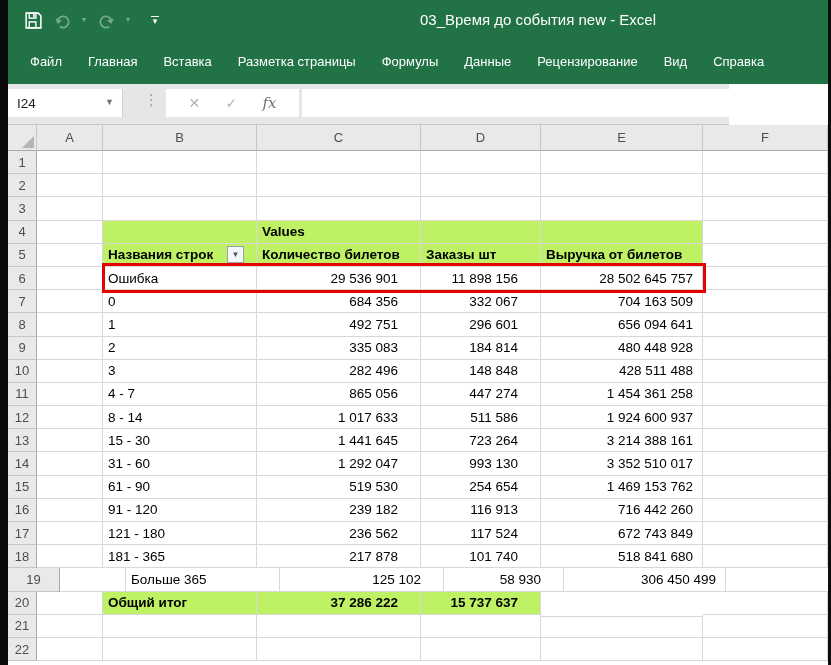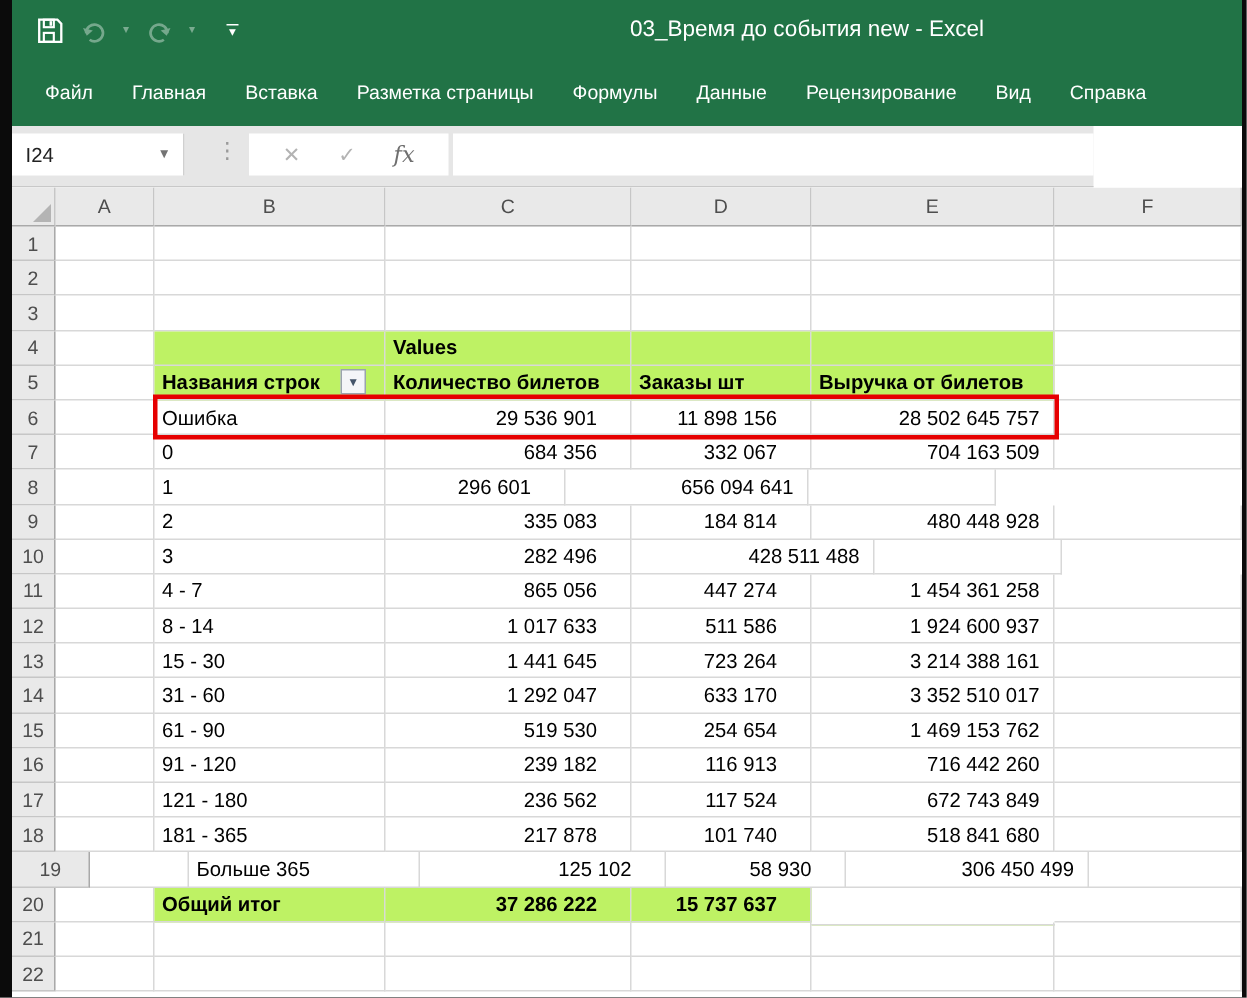--- a/index.html
+++ b/index.html
@@ -244,38 +244,40 @@
         <div class="cell col-B lbl" style="width: 154px;">0</div>
         <div class="cell col-C num" style="width: 164px;">684 356</div>
         <div class="cell col-D num" style="width: 120px;">332 067</div>
         <div class="cell col-E num" style="width: 162px;">704 163 509</div>
         <div class="cell col-F" style="width: 125px;"></div>
       </div>
       <div class="grow data-row">
         <div class="rnum" style="width: 29px;">8</div>
         <div class="cell col-A" style="width: 66px;"></div>
         <div class="cell col-B lbl" style="width: 154px;">1</div>
+        <div class="cell col-C num" style="width: 164px;">492 751</div>
         <div class="cell col-D num" style="width: 120px;">296 601</div>
         <div class="cell col-E num" style="width: 162px;">656 094 641</div>
         <div class="cell col-F" style="width: 125px;"></div>
       </div>
       <div class="grow data-row">
         <div class="rnum" style="width: 29px;">9</div>
         <div class="cell col-A" style="width: 66px;"></div>
         <div class="cell col-B lbl" style="width: 154px;">2</div>
         <div class="cell col-C num" style="width: 164px;">335 083</div>
         <div class="cell col-D num" style="width: 120px; text-align: center;">184 814</div>
         <div class="cell col-E num" style="width: 162px;">480 448 928</div>
         <div class="cell col-F" style="width: 125px;"></div>
       </div>
       <div class="grow data-row">
         <div class="rnum" style="width: 29px;">10</div>
         <div class="cell col-A" style="width: 66px;"></div>
         <div class="cell col-B lbl" style="width: 154px;">3</div>
         <div class="cell col-C num" style="width: 164px;">282 496</div>
+        <div class="cell col-D num" style="width: 120px;">148 848</div>
         <div class="cell col-E num" style="width: 162px;">428 511 488</div>
         <div class="cell col-F" style="width: 125px;"></div>
       </div>
       <div class="grow data-row">
         <div class="rnum" style="width: 29px;">11</div>
         <div class="cell col-A" style="width: 66px;"></div>
         <div class="cell col-B lbl" style="width: 154px;">4 - 7</div>
         <div class="cell col-C num" style="width: 164px;">865 056</div>
         <div class="cell col-D num" style="width: 120px;">447 274</div>
         <div class="cell col-E num" style="width: 162px;">1 454 361 258</div>
@@ -297,21 +299,21 @@
         <div class="cell col-C num" style="width: 164px;">1 441 645</div>
         <div class="cell col-D num" style="width: 120px;">723 264</div>
         <div class="cell col-E num" style="width: 162px;">3 214 388 161</div>
         <div class="cell col-F" style="width: 125px;"></div>
       </div>
       <div class="grow data-row">
         <div class="rnum" style="width: 29px;">14</div>
         <div class="cell col-A" style="width: 66px;"></div>
         <div class="cell col-B lbl" style="width: 154px;">31 - 60</div>
         <div class="cell col-C num" style="width: 164px;">1 292 047</div>
-        <div class="cell col-D num" style="width: 120px;">633 170</div>
+        <div class="cell col-D num" style="width: 120px;">993 130</div>
         <div class="cell col-E num" style="width: 162px;">3 352 510 017</div>
         <div class="cell col-F" style="width: 125px;"></div>
       </div>
       <div class="grow data-row">
         <div class="rnum" style="width: 29px;">15</div>
         <div class="cell col-A" style="width: 66px;"></div>
         <div class="cell col-B lbl" style="width: 154px;">61 - 90</div>
         <div class="cell col-C num" style="width: 164px;">519 530</div>
         <div class="cell col-D num" style="width: 120px;">254 654</div>
         <div class="cell col-E num" style="width: 162px;">1 469 153 762</div>

